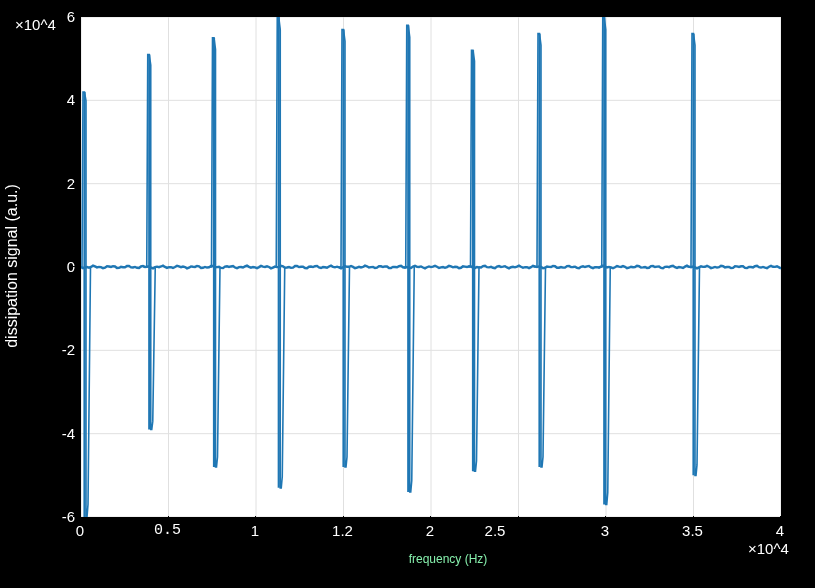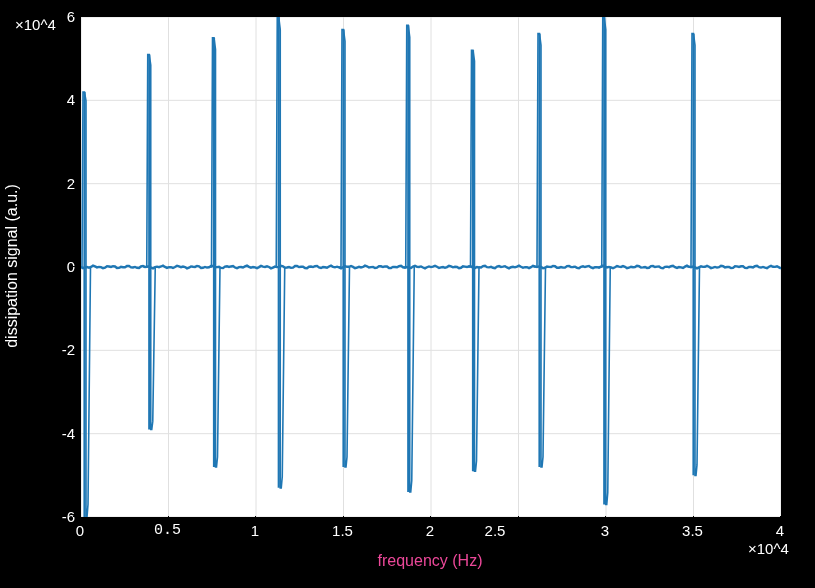--- a/index.html
+++ b/index.html
@@ -3,21 +3,21 @@
 <meta charset="utf-8">
 <style>
   html,body{margin:0;padding:0;background:#000;font-family:Arial,Helvetica,sans-serif}
   .stage{position:relative;width:815px;height:588px;background:#000}
   .plot{position:absolute;left:80px;top:16px;width:700px;height:500px;background:#fff;border:1px solid #000}
   .grid line{stroke:#e0e0e0;stroke-width:1}
   .axis-tick{position:absolute;color:#fff;font-size:15px}
   .yticks .axis-tick{right:740px;transform:translateY(-50%);text-align:right;width:60px}
   .xticks .axis-tick{top:522px;transform:translateX(-50%);text-align:center;width:60px}
   .ylabel{position:absolute;left:12px;top:266px;color:#fff;font-size:16px;transform:translate(-50%,-50%) rotate(-90deg);white-space:nowrap}
-  .xlabel{position:absolute;left:430px;top:552px;color:#ec4899;font-size:16px;transform:translateX(-50%)}
+  .xlabel{position:absolute;left:448px;top:552px;color:#86efac;font-size:12px;transform:translateX(-50%)}
   .tickmark{position:absolute;background:#000}
   .tickmark.y{left:80px;width:7px;height:1px}
   .tickmark.x{top:516px;width:1px;height:7px}
   svg.trace{position:absolute;inset:0}
   svg.trace polyline{fill:none;stroke:#1f77b4;stroke-width:1.6}
   svg.trace .base{stroke-width:2.4}
 </style>
 </head>
 <body>
 
@@ -77,21 +77,21 @@
       <div class="axis-tick" style="top: 349.333px;">-2</div>
       <div class="axis-tick" style="top: 266px;">0</div>
       <div class="axis-tick" style="top: 182.667px;">2</div>
       <div class="axis-tick" style="top: 99.3333px;">4</div>
       <div class="axis-tick" style="top: 16px;">6</div>
     </div>
   <div class="xticks" id="xticks">
       <div class="axis-tick" style="left: 80px;">0</div>
       <div class="axis-tick" style="left: 167.5px; font-family: Liberation Mono, monospace;">0.5</div>
       <div class="axis-tick" style="left: 255px;">1</div>
-      <div class="axis-tick" style="left: 342.5px;">1.5</div>
+      <div class="axis-tick" style="left: 342.5px;">1.2</div>
       <div class="axis-tick" style="left: 430px;">2</div>
       <div class="axis-tick" style="left: 495px;">2.5</div>
       <div class="axis-tick" style="left: 605px;">3</div>
       <div class="axis-tick" style="left: 692.5px;">3.5</div>
       <div class="axis-tick" style="left: 780px;">4</div>
     </div>
 
   <div class="axis-tick" style="right:740px;top:16px;text-align:left;width:60px">×10^4</div>
   <div class="axis-tick" style="left:748px;top:540px">×10^4</div>
 

